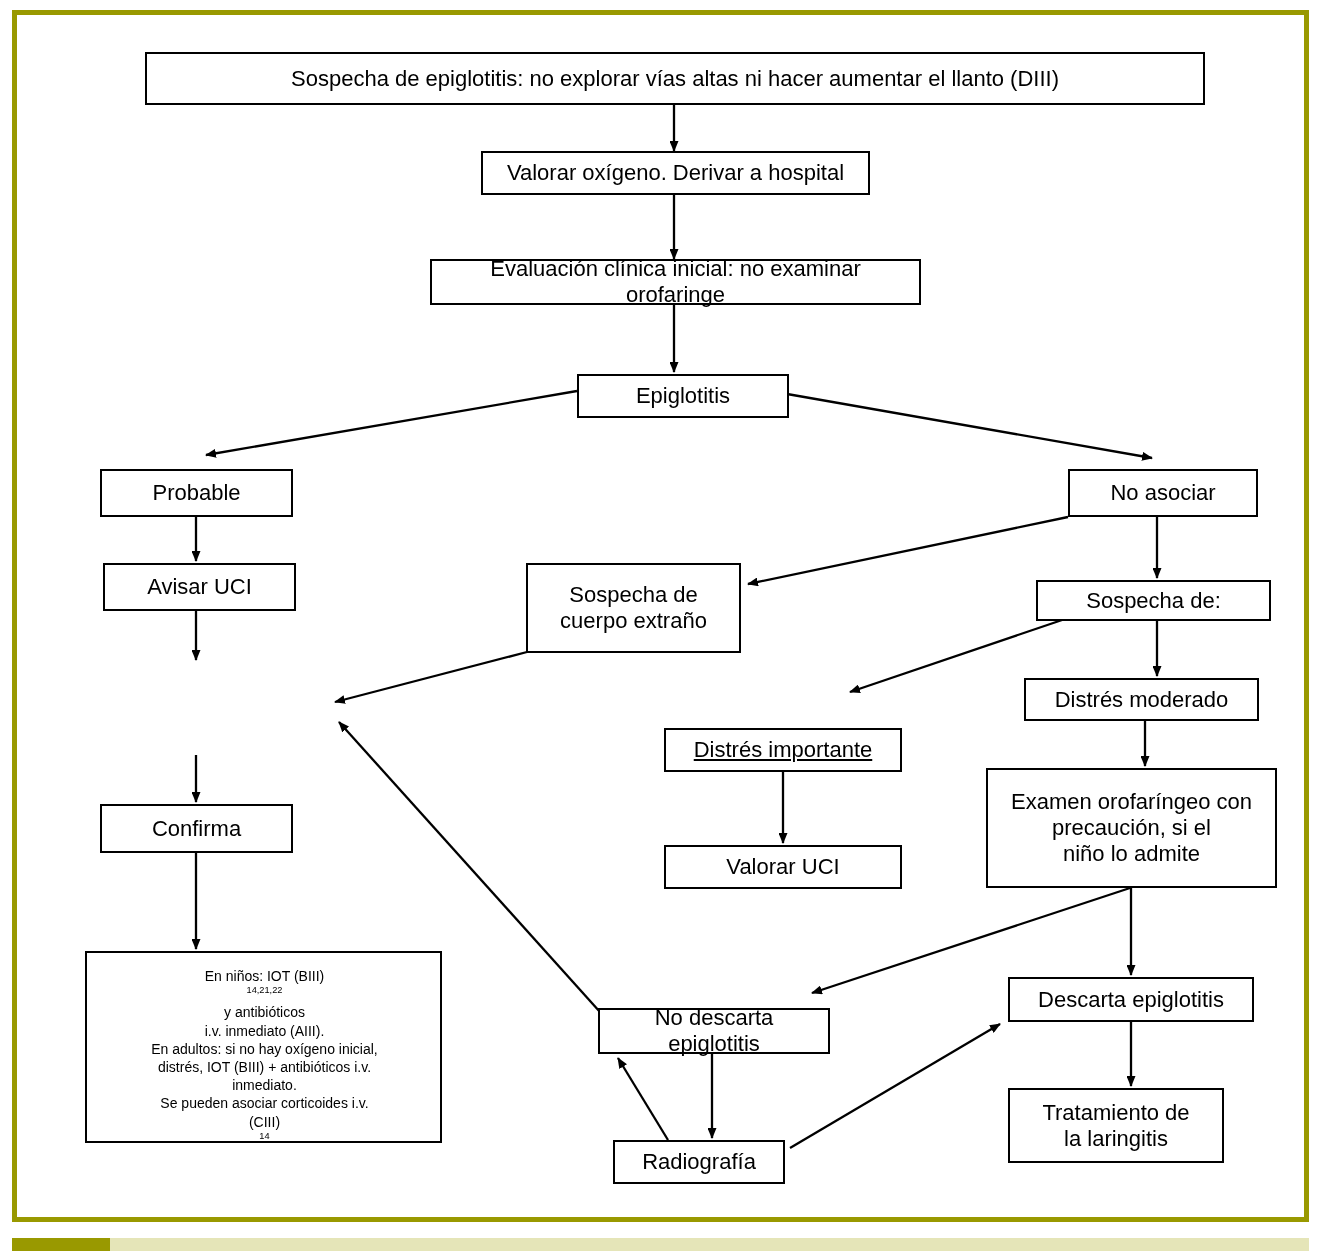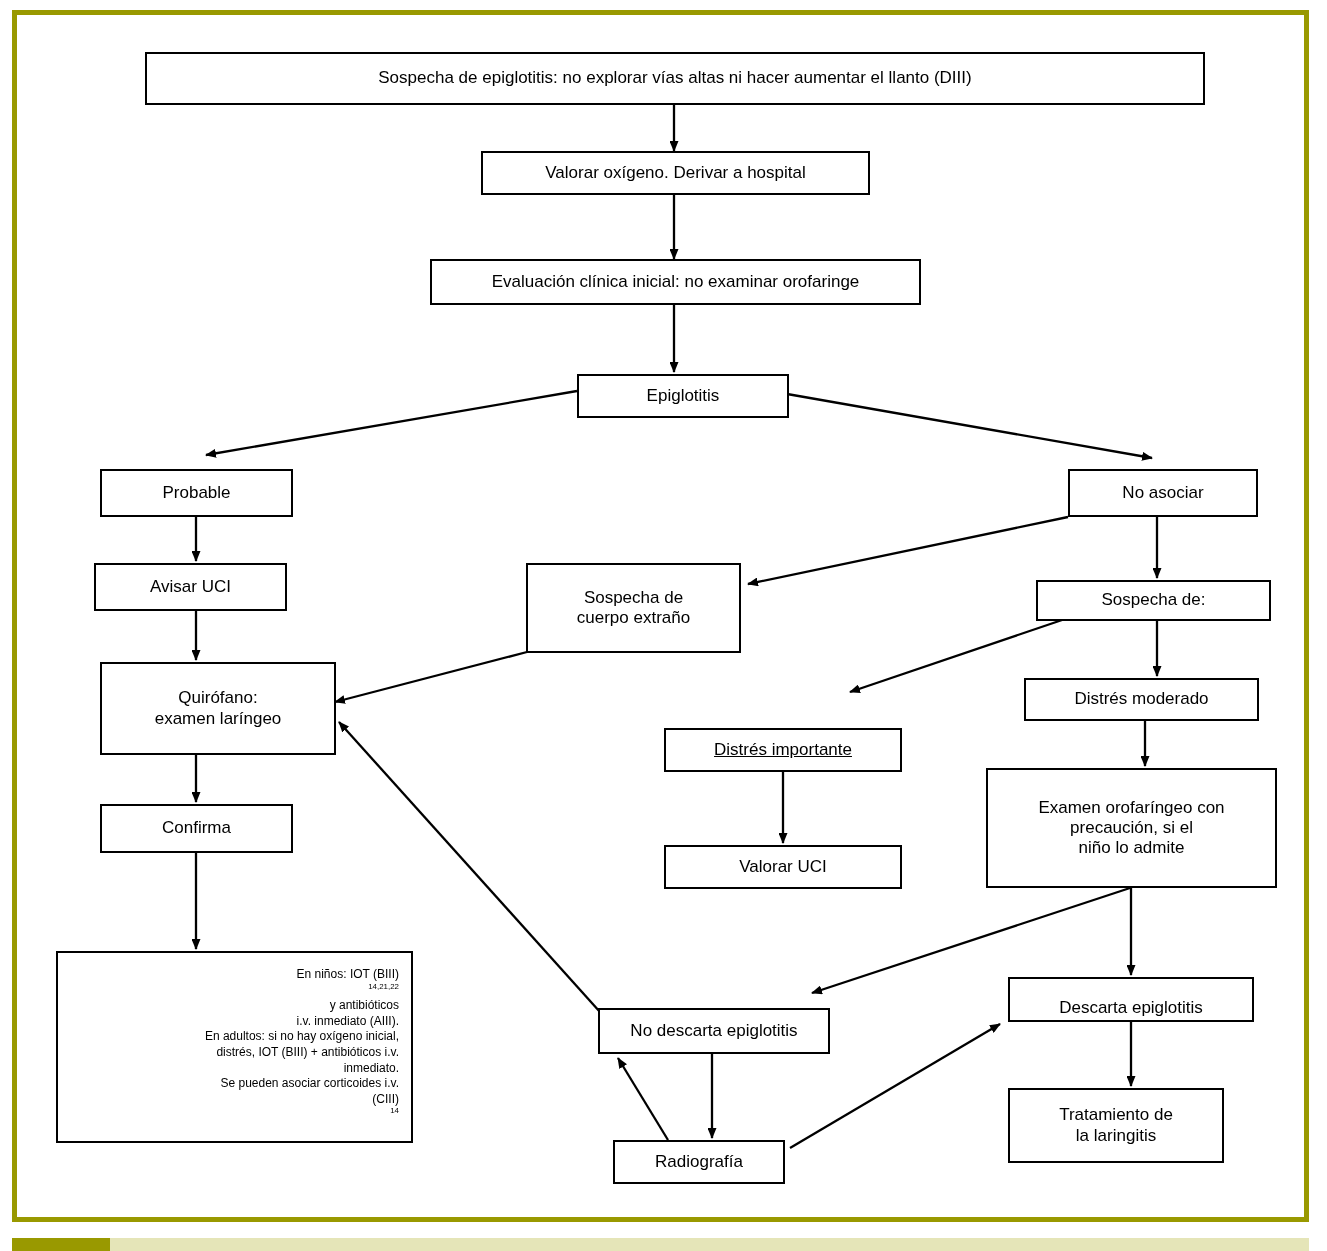--- a/index.html
+++ b/index.html
@@ -55,34 +55,35 @@
   
   .node {
     position: absolute;
     border: 2.5px solid #000000;
     background: #ffffff;
     box-sizing: border-box;
     display: flex;
     align-items: center;
     justify-content: center;
     text-align: center;
-    font-size: 17px;
+    font-size: 22px;
     line-height: 1.18;
     color: #000000;
     padding: 2px 6px;
   }
   .node span { display: block; white-space: pre-line; }
 
   
   #node-tratamiento-detalle {
     display: block;
-    text-align: right;
+    text-align: center;
     padding: 14px 12px 10px 14px;
-    font-size: 12px;
+    font-size: 14px;
     line-height: 1.30;
+    margin-left: 29px;
   }
   sup {
     font-size: 0.66em;
     vertical-align: super;
     line-height: 0;
   }
 </style>
 </head>
 <body>
 
@@ -151,28 +152,24 @@
   </div>
 
   <div class="node" id="node-probable" style="left:100px; top:469px; width:193px; height:48px;">
     <span>Probable</span>
   </div>
 
   <div class="node" id="node-no-probable" style="left:1068px; top:469px; width:190px; height:48px;">
     <span>No asociar</span>
   </div>
 
-  <div class="node" id="node-avisar-uci" style="left:94px; top:563px; width:193px; height:48px;">
+  <div class="node" id="node-avisar-uci" style="left:103px; top:563px; width:193px; height:48px;">
     <span>Avisar UCI</span>
   </div>
 
-  <div class="node" id="node-quirofano" style="left:100px; top:662px; width:236px; height:93px;">
-    <span>Quirófano:
-examen laríngeo</span>
-  </div>
 
   <div class="node" id="node-confirma" style="left:100px; top:804px; width:193px; height:49px;">
     <span>Confirma</span>
   </div>
 
   <div class="node" id="node-tratamiento-detalle" style="left:56px; top:951px; width:357px; height:192px;">
     <div>
       <div><span>En niños: IOT (BIII)</span><sup>14,21,22</sup><span> y antibióticos</span></div>
       <div>i.v. inmediato (AIII).</div>
       <div>En adultos: si no hay oxígeno inicial,</div>
@@ -207,21 +204,21 @@
   <div class="node" id="node-examen-orofaringeo" style="left:986px; top:768px; width:291px; height:120px;">
     <span>Examen orofaríngeo con
 precaución, si el
 niño lo admite</span>
   </div>
 
   <div class="node" id="node-no-descarta-epiglotitis" style="left:598px; top:1008px; width:232px; height:46px;">
     <span>No descarta epiglotitis</span>
   </div>
 
-  <div class="node" id="node-descarta-epiglotitis" style="left:1008px; top:977px; width:246px; height:45px;align-items:flex-end;">
+  <div class="node" id="node-descarta-epiglotitis" style="left:1008px; top:977px; width:246px; height:45px;">
     <span>Descarta epiglotitis</span>
   </div>
 
   <div class="node" id="node-radiografia" style="left:613px; top:1140px; width:172px; height:44px;">
     <span>Radiografía</span>
   </div>
 
   <div class="node" id="node-tratamiento-laringitis" style="left:1008px; top:1088px; width:216px; height:75px;">
     <span>Tratamiento de
 la laringitis</span>

